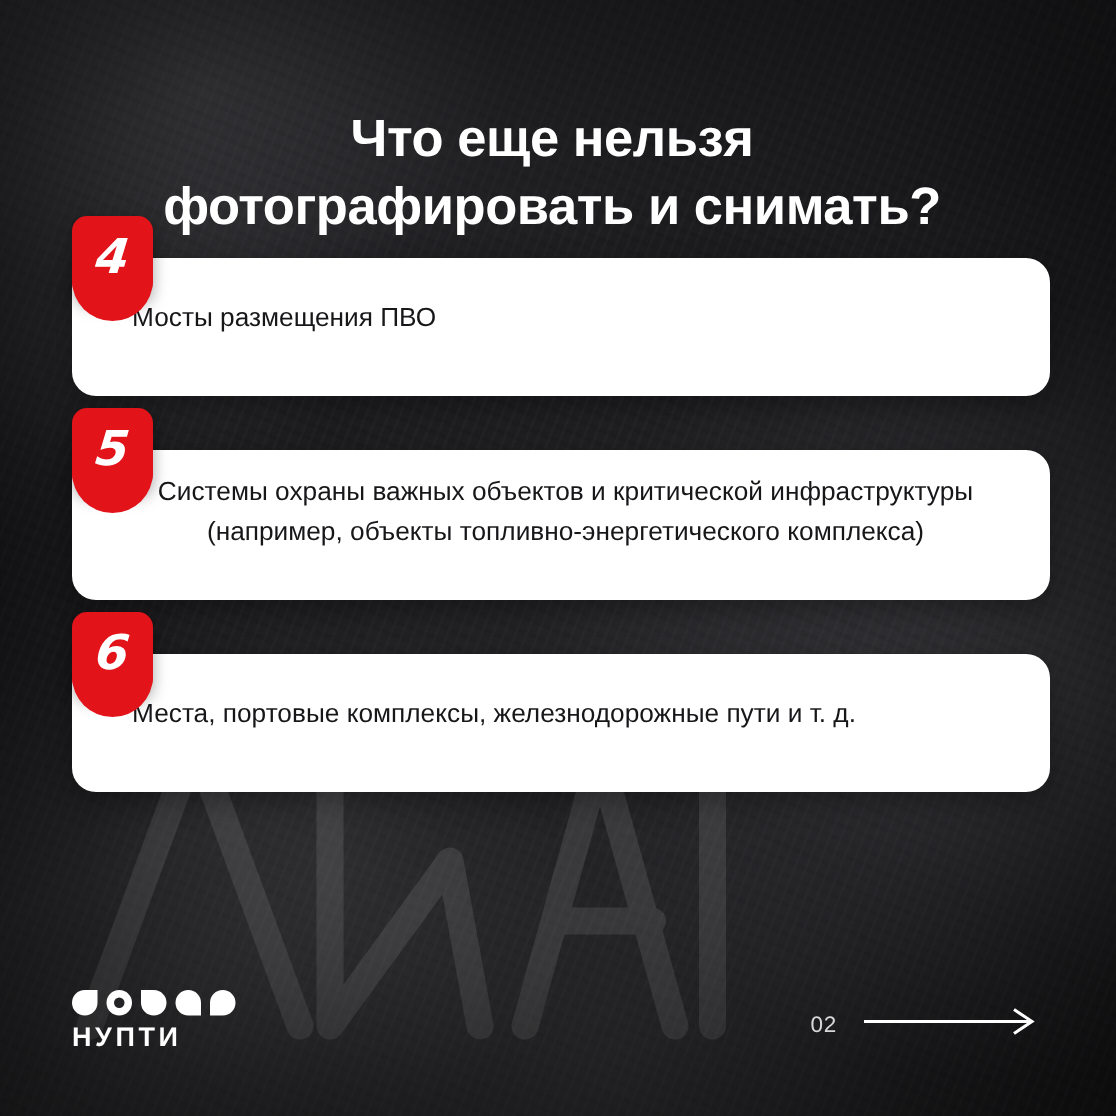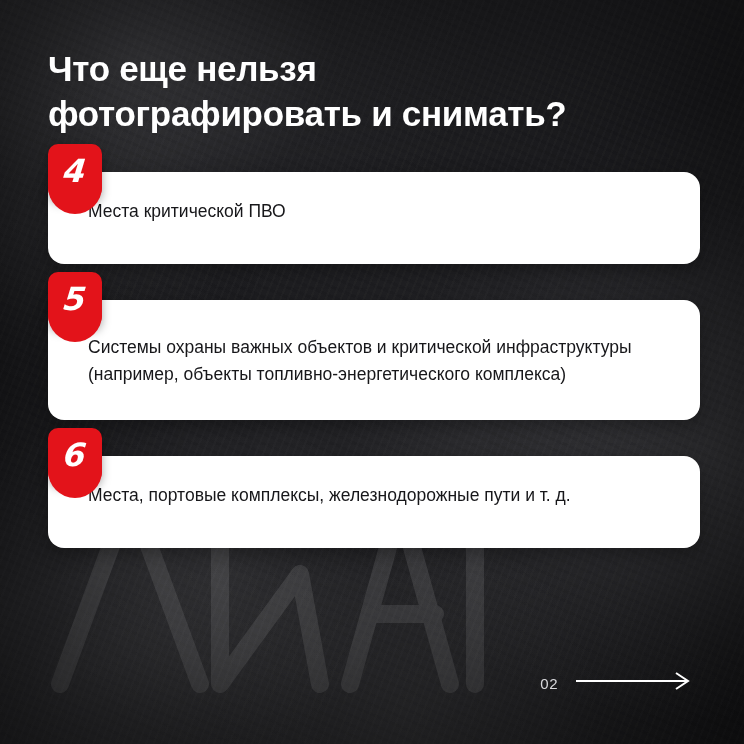--- a/index.html
+++ b/index.html
@@ -57,28 +57,29 @@
   .vignette {
     position: absolute;
     inset: 0;
     pointer-events: none;
     box-shadow: inset 0 0 180px 40px rgba(0,0,0,0.55);
   }
 
   .title {
     position: absolute;
     left: 48px;
-    top: 24px;
+    top: 48px;
     width: 640px;
     color: #ffffff;
     font-size: 35px;
     line-height: 1.26;
     font-weight: 700;
     letter-spacing: -0.3px;
     white-space: pre-line;
+    text-align: center;
   }
 
   .items {
     position: absolute;
     left: 48px;
     top: 172px;
     width: 652px;
   }
 
   .item {
@@ -131,21 +132,21 @@
     box-shadow: 0 6px 18px rgba(0,0,0,0.30);
     z-index: 1;
   }
   .card p {
     margin: 0;
     color: #17171a;
     font-size: 17.5px;
     line-height: 1.55;
     font-weight: 400;
   }
-  .card.tall { padding-top: 34px; padding-bottom: 32px; }
+  .card.tall { padding-top: 14px; padding-bottom: 32px; text-align: center; }
 
   .footer {
     position: absolute;
     left: 0;
     right: 0;
     bottom: 44px;
     height: 40px;
   }
 
   .logo {
@@ -229,21 +230,21 @@
   <h1 class="title">Что еще нельзя
 фотографировать и снимать?</h1>
 
   <div class="items">
 
     <div class="item">
       <div class="badge">
         <span>4</span>
       </div>
       <div class="card">
-        <p>Места критической ПВО</p>
+        <p>Мосты размещения ПВО</p>
       </div>
     </div>
 
     <div class="item">
       <div class="badge">
         <span>5</span>
       </div>
       <div class="card tall">
         <p>Системы охраны важных объектов и критической инфраструктуры (например, объекты топливно-энергетического комплекса)</p>
       </div>
@@ -255,20 +256,30 @@
       </div>
       <div class="card">
         <p>Места, портовые комплексы, железнодорожные пути и т. д.</p>
       </div>
     </div>
 
   </div>
 
   <div class="footer">
 
+    <div class="logo">
+      <div class="logo-glyphs">
+        <span class="g g1"></span>
+        <span class="g g2"></span>
+        <span class="g g3"></span>
+        <span class="g g4"></span>
+        <span class="g g5"></span>
+      </div>
+      <div class="logo-word">НУПТИ</div>
+    </div>
 
     <div class="page-num">02</div>
 
     <svg class="arrow" viewBox="0 0 120 18">
       <line x1="0" y1="9" x2="112" y2="9" stroke="#ffffff" stroke-width="2"></line>
       <polyline points="100,1 112,9 100,17" fill="none" stroke="#ffffff" stroke-width="2"></polyline>
     </svg>
 
   </div>
 

